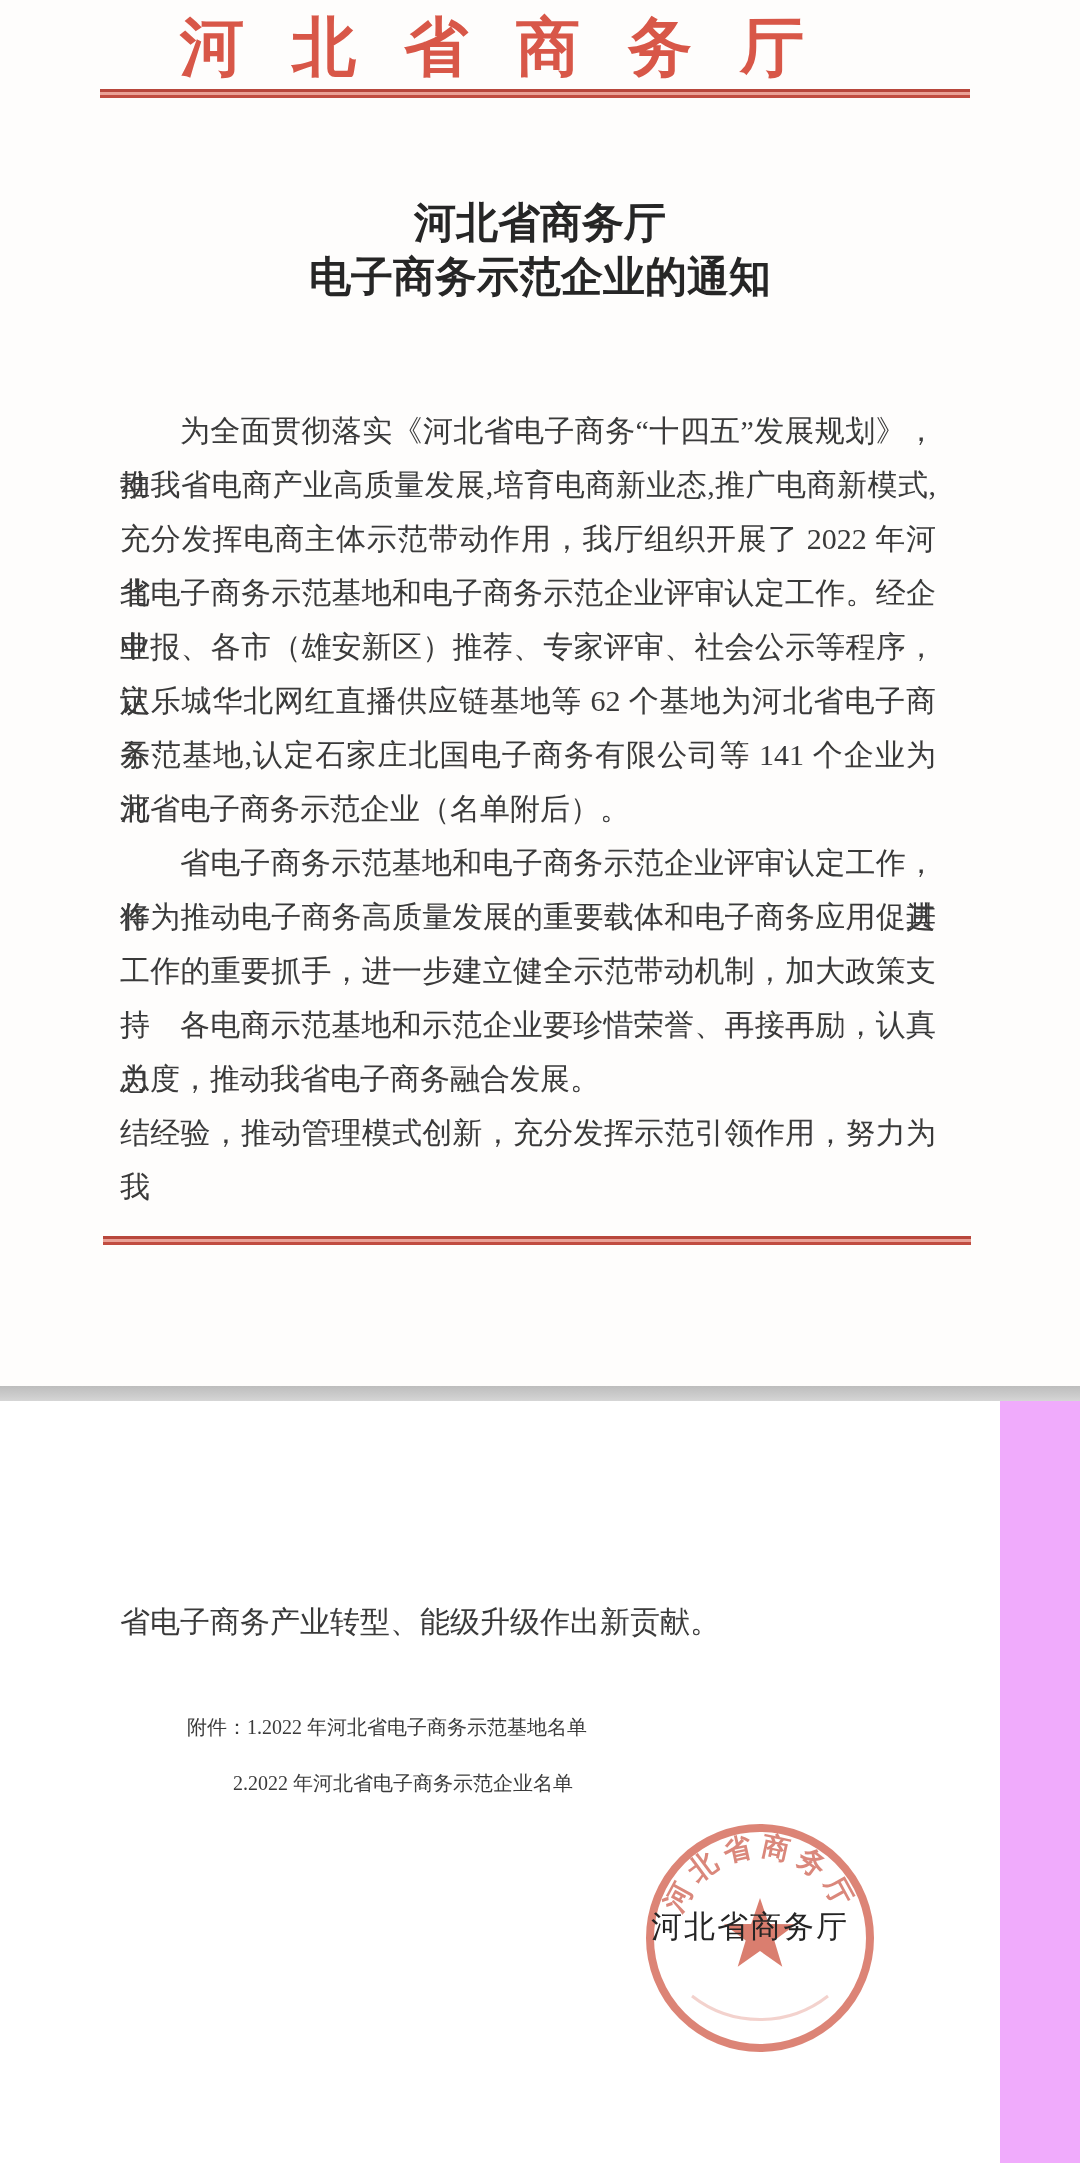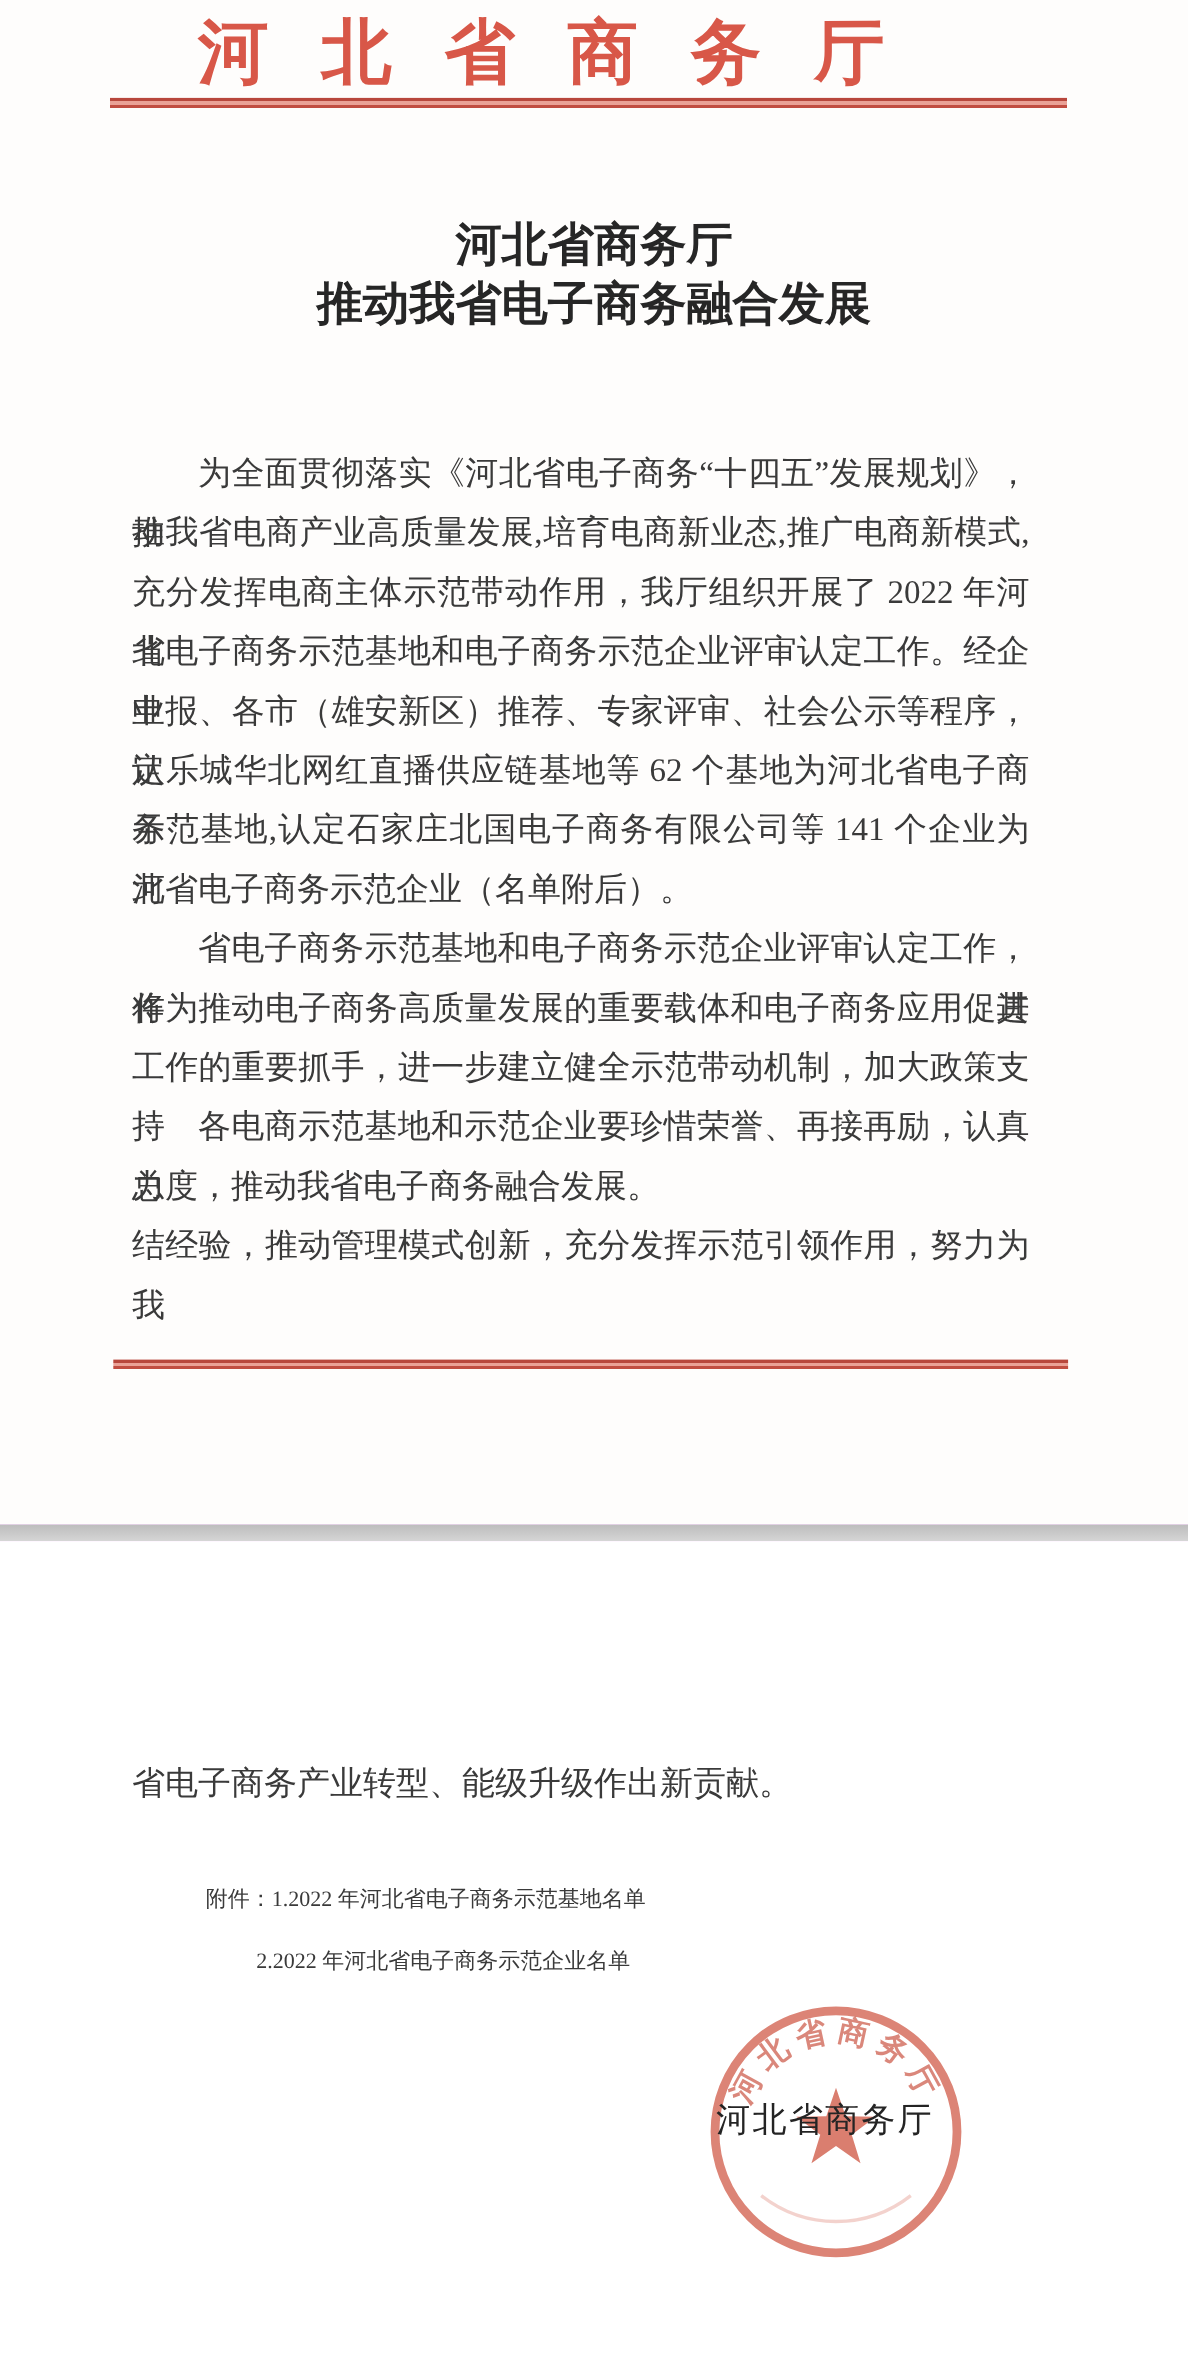--- a/index.html
+++ b/index.html
@@ -31,21 +31,21 @@
   }
   .body-line{height:54px;white-space:nowrap;}
   .body-line.justify{white-space:normal;text-align:justify;text-align-last:justify;}
   .body-line.indent{text-indent:2em;}
   
   .page-separator{
     position:absolute;left:0;top:1386px;width:1080px;height:15px;
     background:linear-gradient(to bottom,#bdbdbd,#cbcbcb 60%,#d6d6d6);
   }
   
-  .page2{position:absolute;left:0;top:1401px;width:1080px;height:762px;background:#ffffff;}
+  .page2{position:absolute;left:0;top:1401px;width:1000px;height:762px;background:#ffffff;}
   .p2-line{
     position:absolute;left:120px;top:199px;width:860px;
     color:#3a3a3a;font-size:30px;line-height:44px;white-space:nowrap;
   }
   .attachments{
     position:absolute;left:187px;top:304px;color:#3a3a3a;font-size:20px;
   }
   .attach-row{white-space:nowrap;height:56px;line-height:44px;}
   .attach-row.second{margin-left:46px;}
   .signature{
@@ -62,21 +62,21 @@
 <div class="canvas">
 
   <div class="page1">
 
     <div class="letterhead">河北省商务厅</div>
 
     <div class="head-rule"></div>
 
     <div class="doc-title">
       <div>河北省商务厅</div>
-      <div>推动我省电子商务融合发展</div>
+      <div>电子商务示范企业的通知</div>
     </div>
 
     <div class="body-block" id="body-lines">
         <div class="body-line justify indent">为全面贯彻落实《河北省电子商务“十四五”发展规划》，推</div>
         <div class="body-line justify">动我省电商产业高质量发展,培育电商新业态,推广电商新模式,</div>
         <div class="body-line justify">充分发挥电商主体示范带动作用，我厅组织开展了 2022 年河北</div>
         <div class="body-line justify">省电子商务示范基地和电子商务示范企业评审认定工作。经企业</div>
         <div class="body-line justify">申报、各市（雄安新区）推荐、专家评审、社会公示等程序，认</div>
         <div class="body-line justify">定乐城华北网红直播供应链基地等 62 个基地为河北省电子商务</div>
         <div class="body-line justify">示范基地,认定石家庄北国电子商务有限公司等 141 个企业为河</div>

